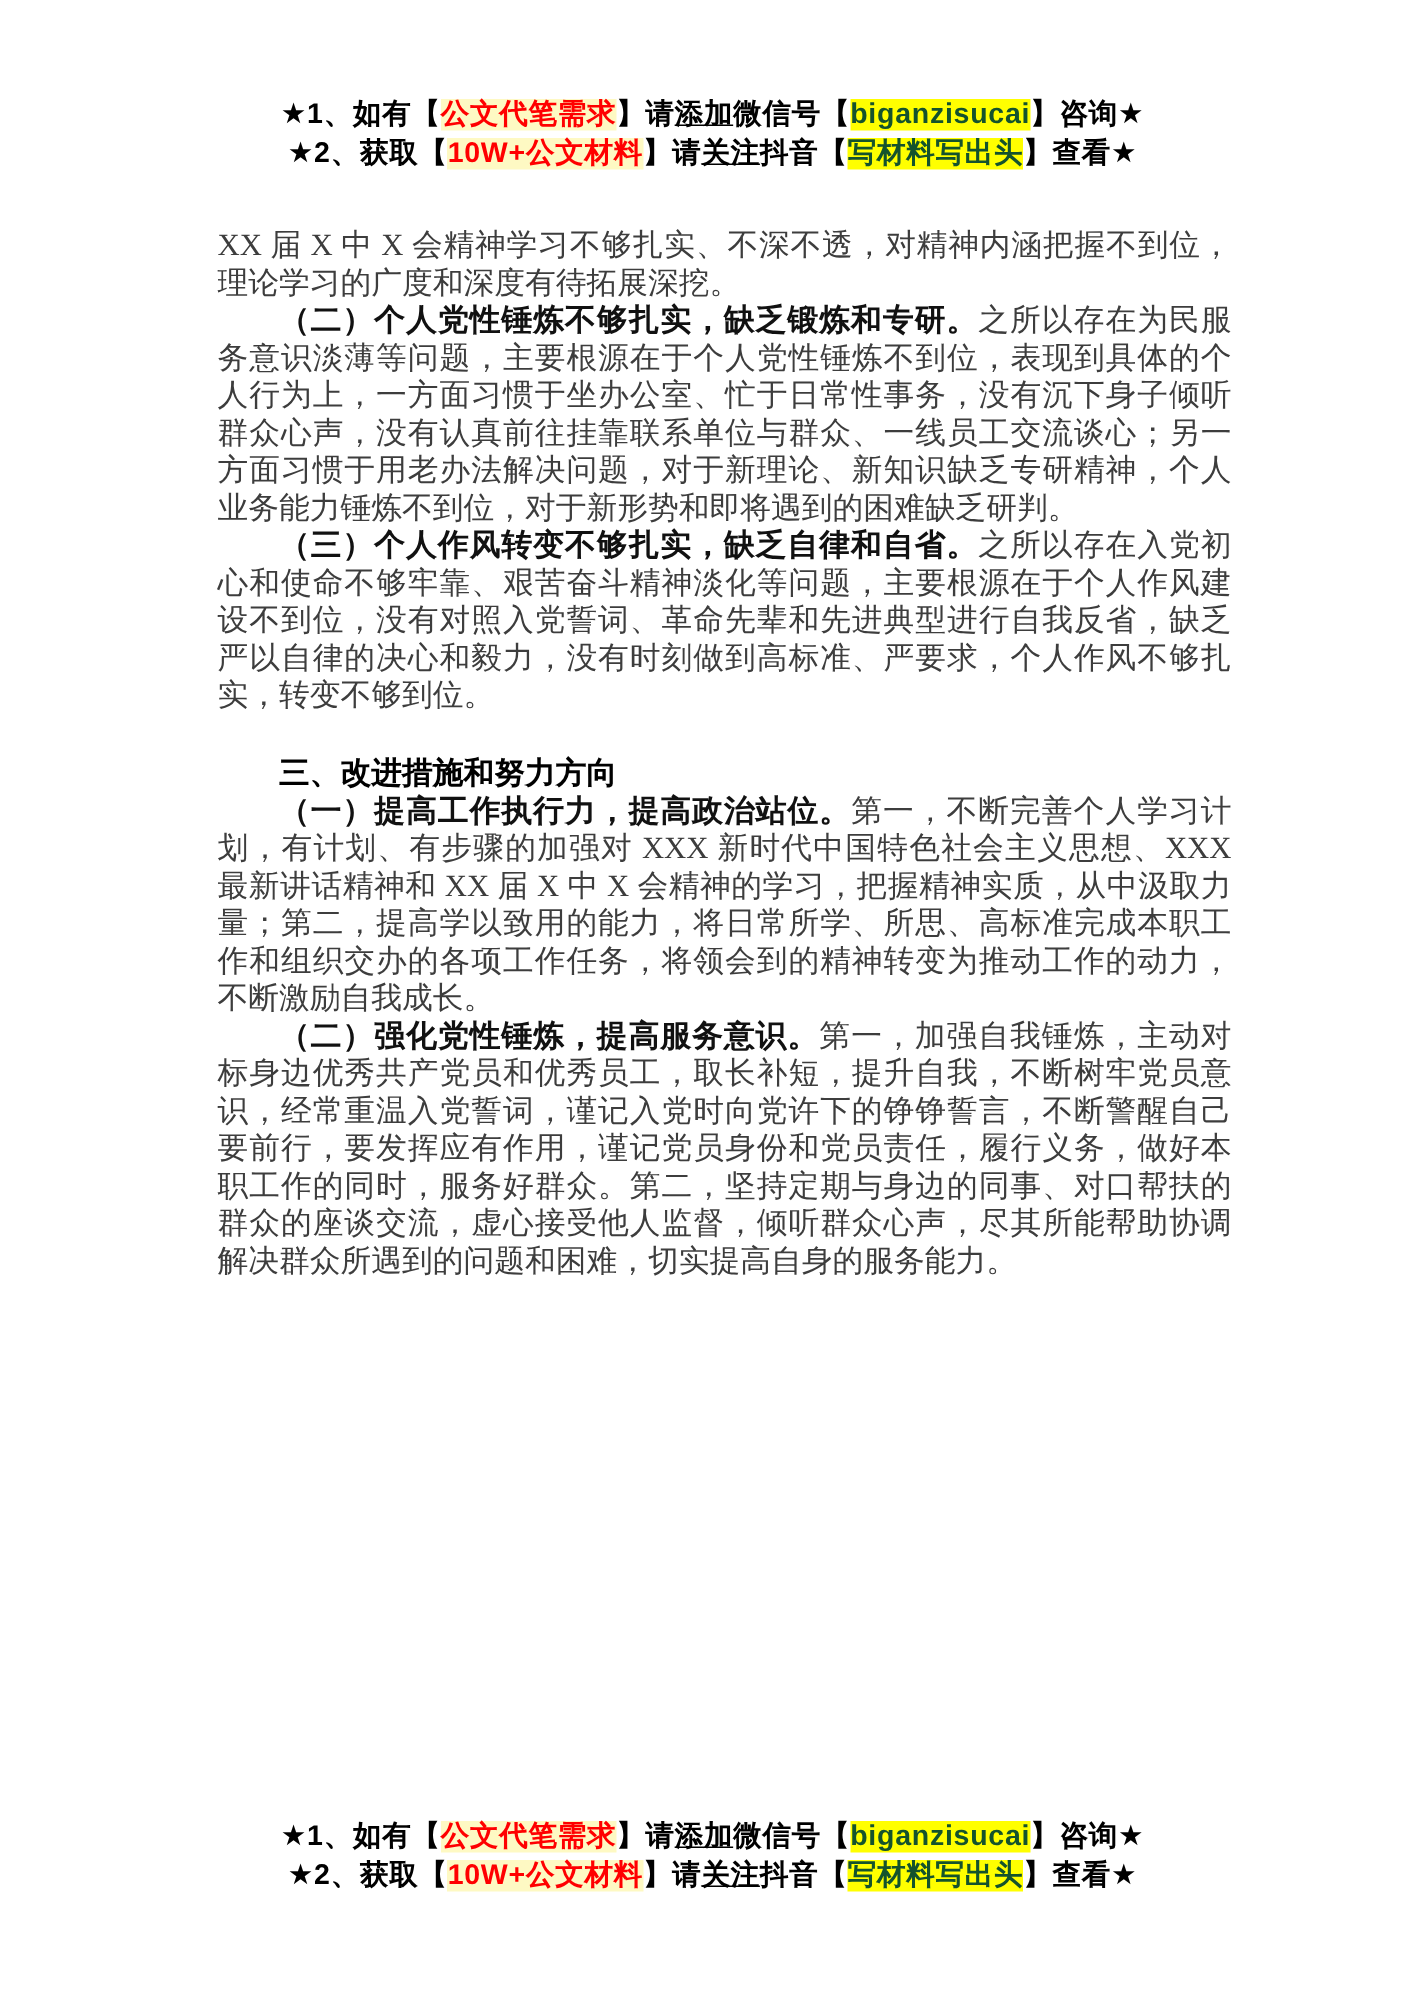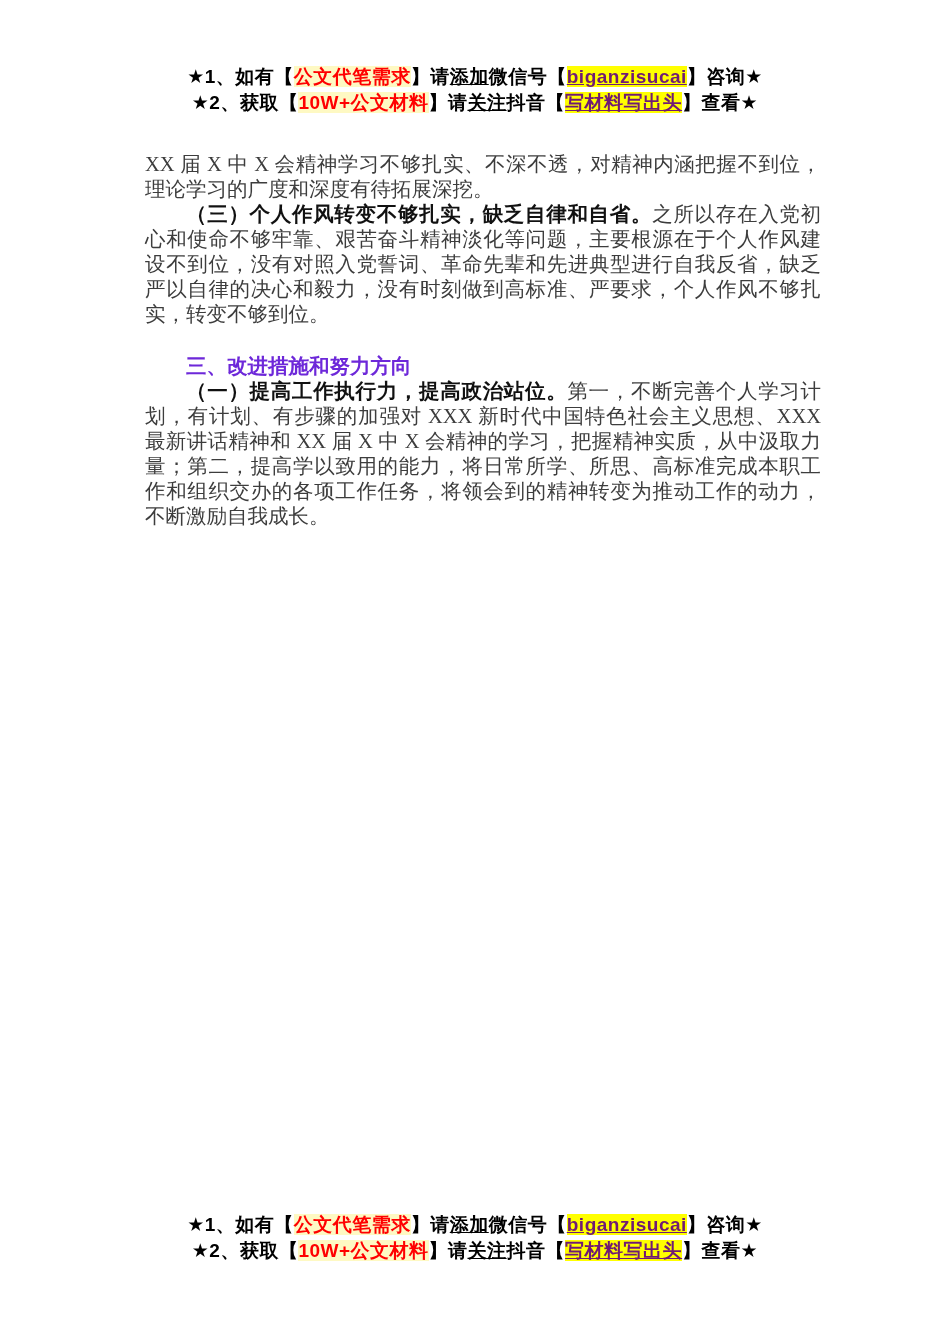--- a/index.html
+++ b/index.html
@@ -24,22 +24,21 @@
     letter-spacing: 0.5px;
   }
   .promo-top { top: 64px; }
   .promo-bottom { top: 1212px; }
   .promo .hl {
     background: #fef9c3;
     color: #ff0000;
   }
   .promo .hl-link {
     background: #ffff00;
-    color: #701a75;
-    text-decoration: underline;
+    color: #14532d;
   }
   .promo .u {
     text-decoration: underline;
   }
   .doc-body {
     position: absolute;
     left: 145px;
     top: 116px;
     width: 676px;
     font-size: 20.5px;
@@ -54,42 +53,44 @@
     text-indent: 2em;
   }
   .doc-body p.no-indent { text-indent: 0; }
   .doc-body .lead {
     font-weight: bold;
     color: #111111;
   }
   .doc-body p.section-heading {
     margin-top: 27px;
     font-weight: bold;
-    color: #6d28d9;
+    color: #000000;
   }
 </style>
 </head>
 <body>
 
 <div class="page">
 
   <div class="promo promo-top">
     <div>
       <span>★1、如有【</span><span class="hl">公文代笔需求</span><span>】请</span><span class="u">添加</span><span>微信号【</span><span class="hl-link">biganzisucai</span><span>】咨询★</span>
     </div>
     <div>
       <span>★2、获取【</span><span class="hl">10W+公文材料</span><span>】请</span><span class="u">关注</span><span>抖音【</span><span class="hl-link">写材料写出头</span><span>】查看★</span>
     </div>
   </div>
 
   <div class="doc-body">
     <p class="no-indent"><span>XX 届 X 中 X 会精神学习不够扎实、不深不透，对精神内涵把握不到位，理论学习的广度和深度有待拓展深挖。</span></p>
+    <p><span class="lead">（二）个人党性锤炼不够扎实，缺乏锻炼和专研。</span><span>之所以存在为民服务意识淡薄等问题，主要根源在于个人党性锤炼不到位，表现到具体的个人行为上，一方面习惯于坐办公室、忙于日常性事务，没有沉下身子倾听群众心声，没有认真前往挂靠联系单位与群众、一线员工交流谈心；另一方面习惯于用老办法解决问题，对于新理论、新知识缺乏专研精神，个人业务能力锤炼不到位，对于新形势和即将遇到的困难缺乏研判。</span></p>
     <p><span class="lead">（三）个人作风转变不够扎实，缺乏自律和自省。</span><span>之所以存在入党初心和使命不够牢靠、艰苦奋斗精神淡化等问题，主要根源在于个人作风建设不到位，没有对照入党誓词、革命先辈和先进典型进行自我反省，缺乏严以自律的决心和毅力，没有时刻做到高标准、严要求，个人作风不够扎实，转变不够到位。</span></p>
     <p class="section-heading"><span>三、改进措施和努力方向</span></p>
     <p><span class="lead">（一）提高工作执行力，提高政治站位。</span><span>第一，不断完善个人学习计划，有计划、有步骤的加强对 XXX 新时代中国特色社会主义思想、XXX 最新讲话精神和 XX 届 X 中 X 会精神的学习，把握精神实质，从中汲取力量；第二，提高学以致用的能力，将日常所学、所思、高标准完成本职工作和组织交办的各项工作任务，将领会到的精神转变为推动工作的动力，不断激励自我成长。</span></p>
+    <p><span class="lead">（二）强化党性锤炼，提高服务意识。</span><span>第一，加强自我锤炼，主动对标身边优秀共产党员和优秀员工，取长补短，提升自我，不断树牢党员意识，经常重温入党誓词，谨记入党时向党许下的铮铮誓言，不断警醒自己要前行，要发挥应有作用，谨记党员身份和党员责任，履行义务，做好本职工作的同时，服务好群众。第二，坚持定期与身边的同事、对口帮扶的群众的座谈交流，虚心接受他人监督，倾听群众心声，尽其所能帮助协调解决群众所遇到的问题和困难，切实提高自身的服务能力。</span></p>
   </div>
 
   <div class="promo promo-bottom">
     <div>
       <span>★1、如有【</span><span class="hl">公文代笔需求</span><span>】请</span><span class="u">添加</span><span>微信号【</span><span class="hl-link">biganzisucai</span><span>】咨询★</span>
     </div>
     <div>
       <span>★2、获取【</span><span class="hl">10W+公文材料</span><span>】请</span><span class="u">关注</span><span>抖音【</span><span class="hl-link">写材料写出头</span><span>】查看★</span>
     </div>
   </div>

